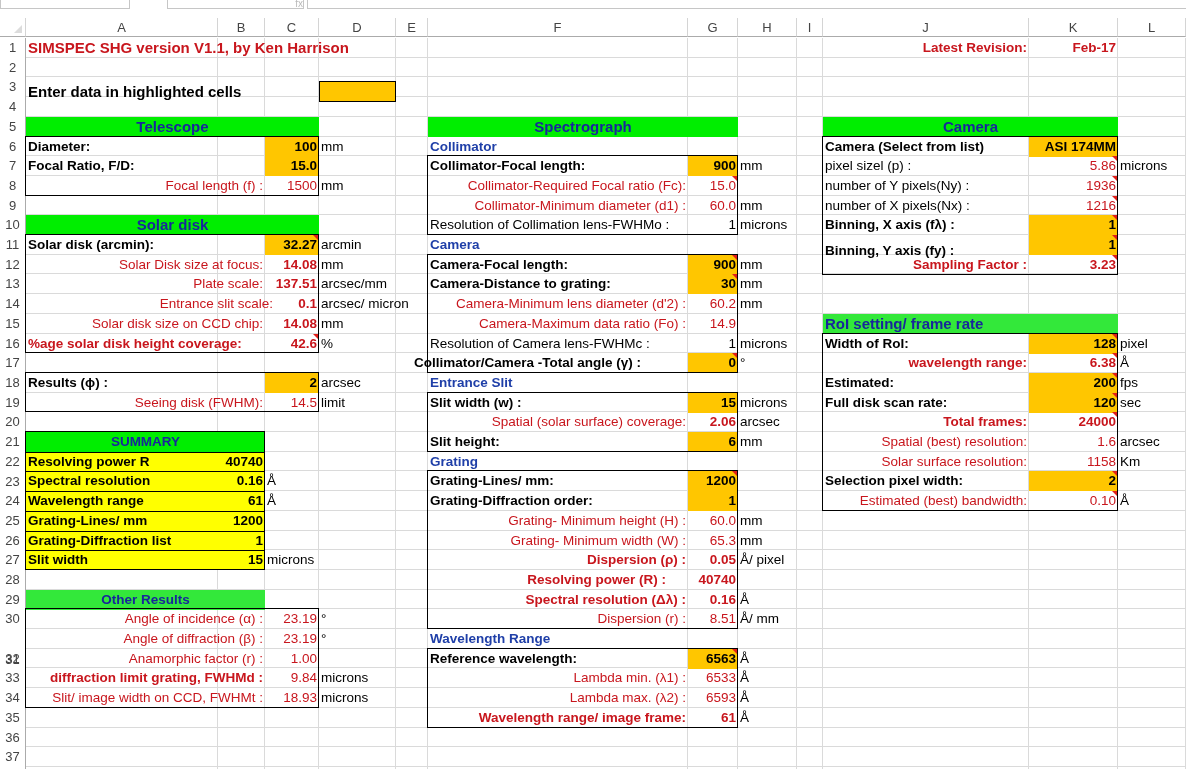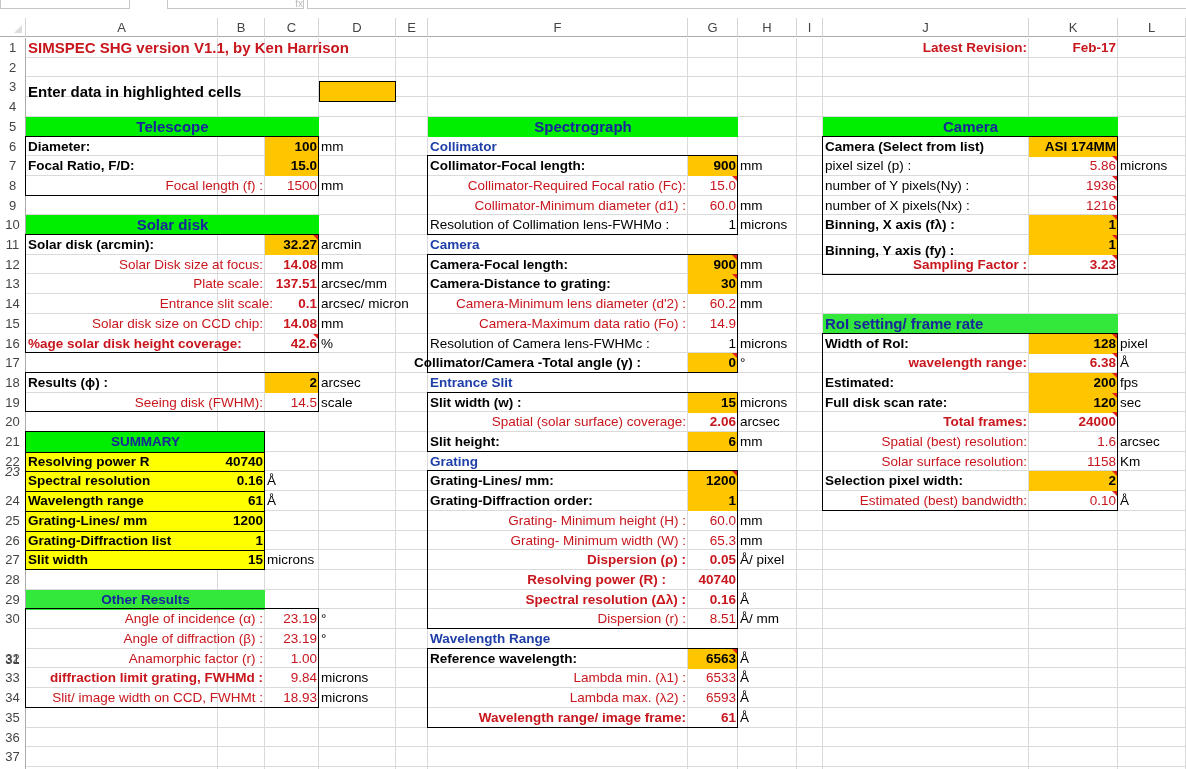--- a/index.html
+++ b/index.html
@@ -122,21 +122,21 @@
     <div class="rowhead" style="top: 274px; height: 19.7px; line-height: 19.7px;">13</div>
     <div class="rowhead" style="top: 294px; height: 19.7px; line-height: 19.7px;">14</div>
     <div class="rowhead" style="top: 314px; height: 19.7px; line-height: 19.7px;">15</div>
     <div class="rowhead" style="top: 334px; height: 19.7px; line-height: 19.7px;">16</div>
     <div class="rowhead" style="top: 353px; height: 19.7px; line-height: 19.7px;">17</div>
     <div class="rowhead" style="top: 373px; height: 19.7px; line-height: 19.7px;">18</div>
     <div class="rowhead" style="top: 393px; height: 19.7px; line-height: 19.7px;">19</div>
     <div class="rowhead" style="top: 412px; height: 19.7px; line-height: 19.7px;">20</div>
     <div class="rowhead" style="top: 432px; height: 19.7px; line-height: 19.7px;">21</div>
     <div class="rowhead" style="top: 452px; height: 19.7px; line-height: 19.7px;">22</div>
-    <div class="rowhead" style="top: 462px; height: 19.7px; line-height: 19.7px; font-style: italic;">23</div>
+    <div class="rowhead" style="top: 472px; height: 19.7px; line-height: 19.7px;">23</div>
     <div class="rowhead" style="top: 491px; height: 19.7px; line-height: 19.7px;">24</div>
     <div class="rowhead" style="top: 511px; height: 19.7px; line-height: 19.7px;">25</div>
     <div class="rowhead" style="top: 531px; height: 19.7px; line-height: 19.7px;">26</div>
     <div class="rowhead" style="top: 550px; height: 19.7px; line-height: 19.7px;">27</div>
     <div class="rowhead" style="top: 570px; height: 19.7px; line-height: 19.7px;">28</div>
     <div class="rowhead" style="top: 590px; height: 19.7px; line-height: 19.7px;">29</div>
     <div class="rowhead" style="top: 609px; height: 19.7px; line-height: 19.7px;">30</div>
     <div class="rowhead" style="top: 650px; height: 19.7px; line-height: 19.7px;">31</div>
     <div class="rowhead" style="top: 649px; height: 19.7px; line-height: 19.7px;">32</div>
     <div class="rowhead" style="top: 668px; height: 19.7px; line-height: 19.7px;">33</div>
@@ -184,21 +184,21 @@
     <div class="cell " style="left: 319px; width: 77px; top: 314px; height: 19.7px; line-height: 19.7px;">mm</div>
     <div class="cell b red" style="left: 26px; width: 239px; top: 334px; height: 19.7px; line-height: 19.7px;">%age solar disk height coverage:</div>
     <div class="cell b r red tri" style="left: 265px; width: 54px; top: 334px; height: 19.7px; line-height: 19.7px;">42.6</div>
     <div class="cell " style="left: 319px; width: 77px; top: 334px; height: 19.7px; line-height: 19.7px;">%</div>
     <div class="box" style="left: 25px; width: 294px; top: 234px; height: 119px;"></div>
     <div class="cell b" style="left: 26px; width: 239px; top: 373px; height: 19.7px; line-height: 19.7px;">Results (ϕ) :</div>
     <div class="cell b r orange" style="left: 265px; width: 54px; top: 373px; height: 19.7px; line-height: 19.7px;">2</div>
     <div class="cell " style="left: 319px; width: 77px; top: 373px; height: 19.7px; line-height: 19.7px;">arcsec</div>
     <div class="cell r red" style="left: 26px; width: 239px; top: 393px; height: 19.7px; line-height: 19.7px;">Seeing disk (FWHM):</div>
     <div class="cell r red" style="left: 265px; width: 54px; top: 393px; height: 19.7px; line-height: 19.7px;">14.5</div>
-    <div class="cell " style="left: 319px; width: 77px; top: 393px; height: 19.7px; line-height: 19.7px;">scale</div>
+    <div class="cell " style="left: 319px; width: 77px; top: 393px; height: 19.7px; line-height: 19.7px;">limit</div>
     <div class="box" style="left: 25px; width: 294px; top: 372px; height: 40px;"></div>
     <div class="cell b c navy green" style="left: 26px; width: 239px; top: 432px; height: 19.7px; line-height: 19.7px;">SUMMARY</div>
     <div class="cell b yellow" style="left: 26px; width: 192px; top: 452px; height: 19.7px; line-height: 19.7px;">Resolving power R</div>
     <div class="cell b r yellow" style="left: 218px; width: 47px; top: 452px; height: 19.7px; line-height: 19.7px;">40740</div>
     <div class="ylw-line" style="left: 26px; width: 239px; top: 452px;"></div>
     <div class="cell b yellow" style="left: 26px; width: 192px; top: 471px; height: 19.7px; line-height: 19.7px;">Spectral resolution</div>
     <div class="cell b r yellow" style="left: 218px; width: 47px; top: 471px; height: 19.7px; line-height: 19.7px;">0.16</div>
     <div class="cell " style="left: 265px; width: 54px; top: 471px; height: 19.7px; line-height: 19.7px;">Å</div>
     <div class="ylw-line" style="left: 26px; width: 239px; top: 471px;"></div>
     <div class="cell b yellow" style="left: 26px; width: 192px; top: 491px; height: 19.7px; line-height: 19.7px;">Wavelength range</div>

